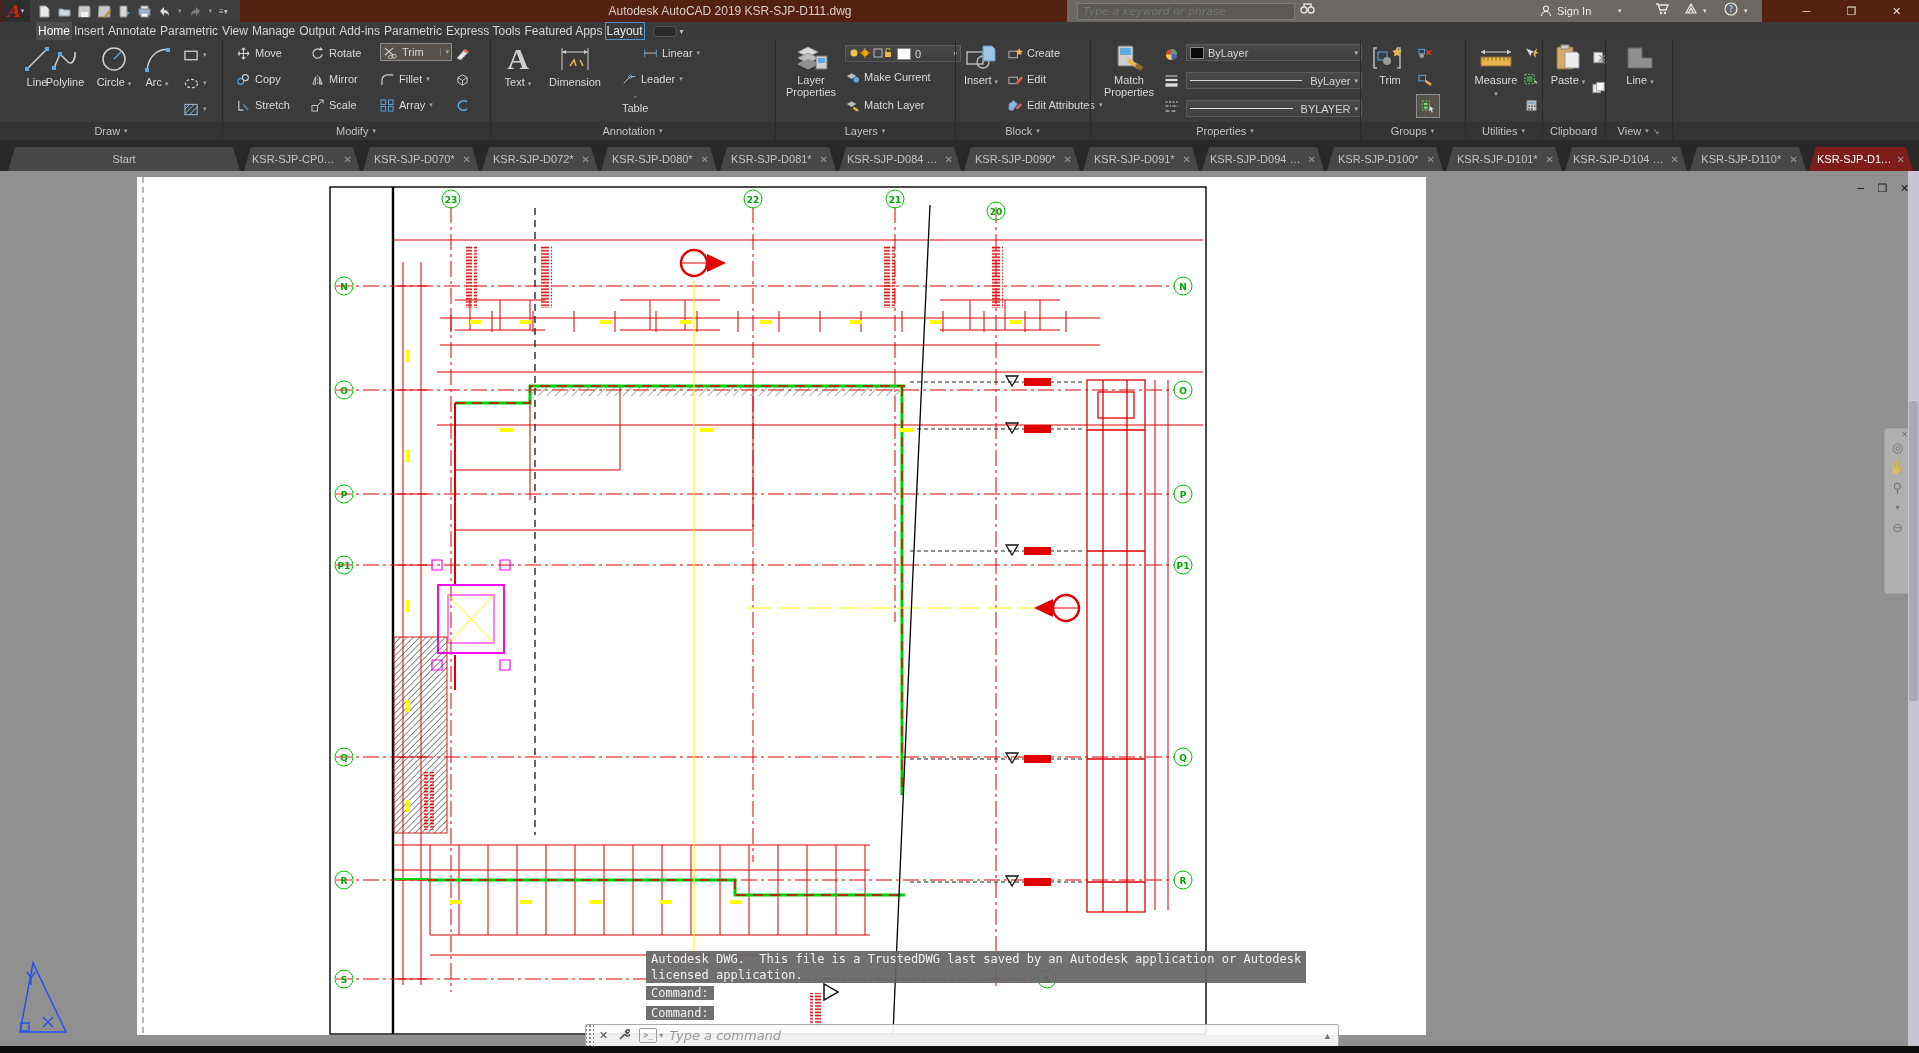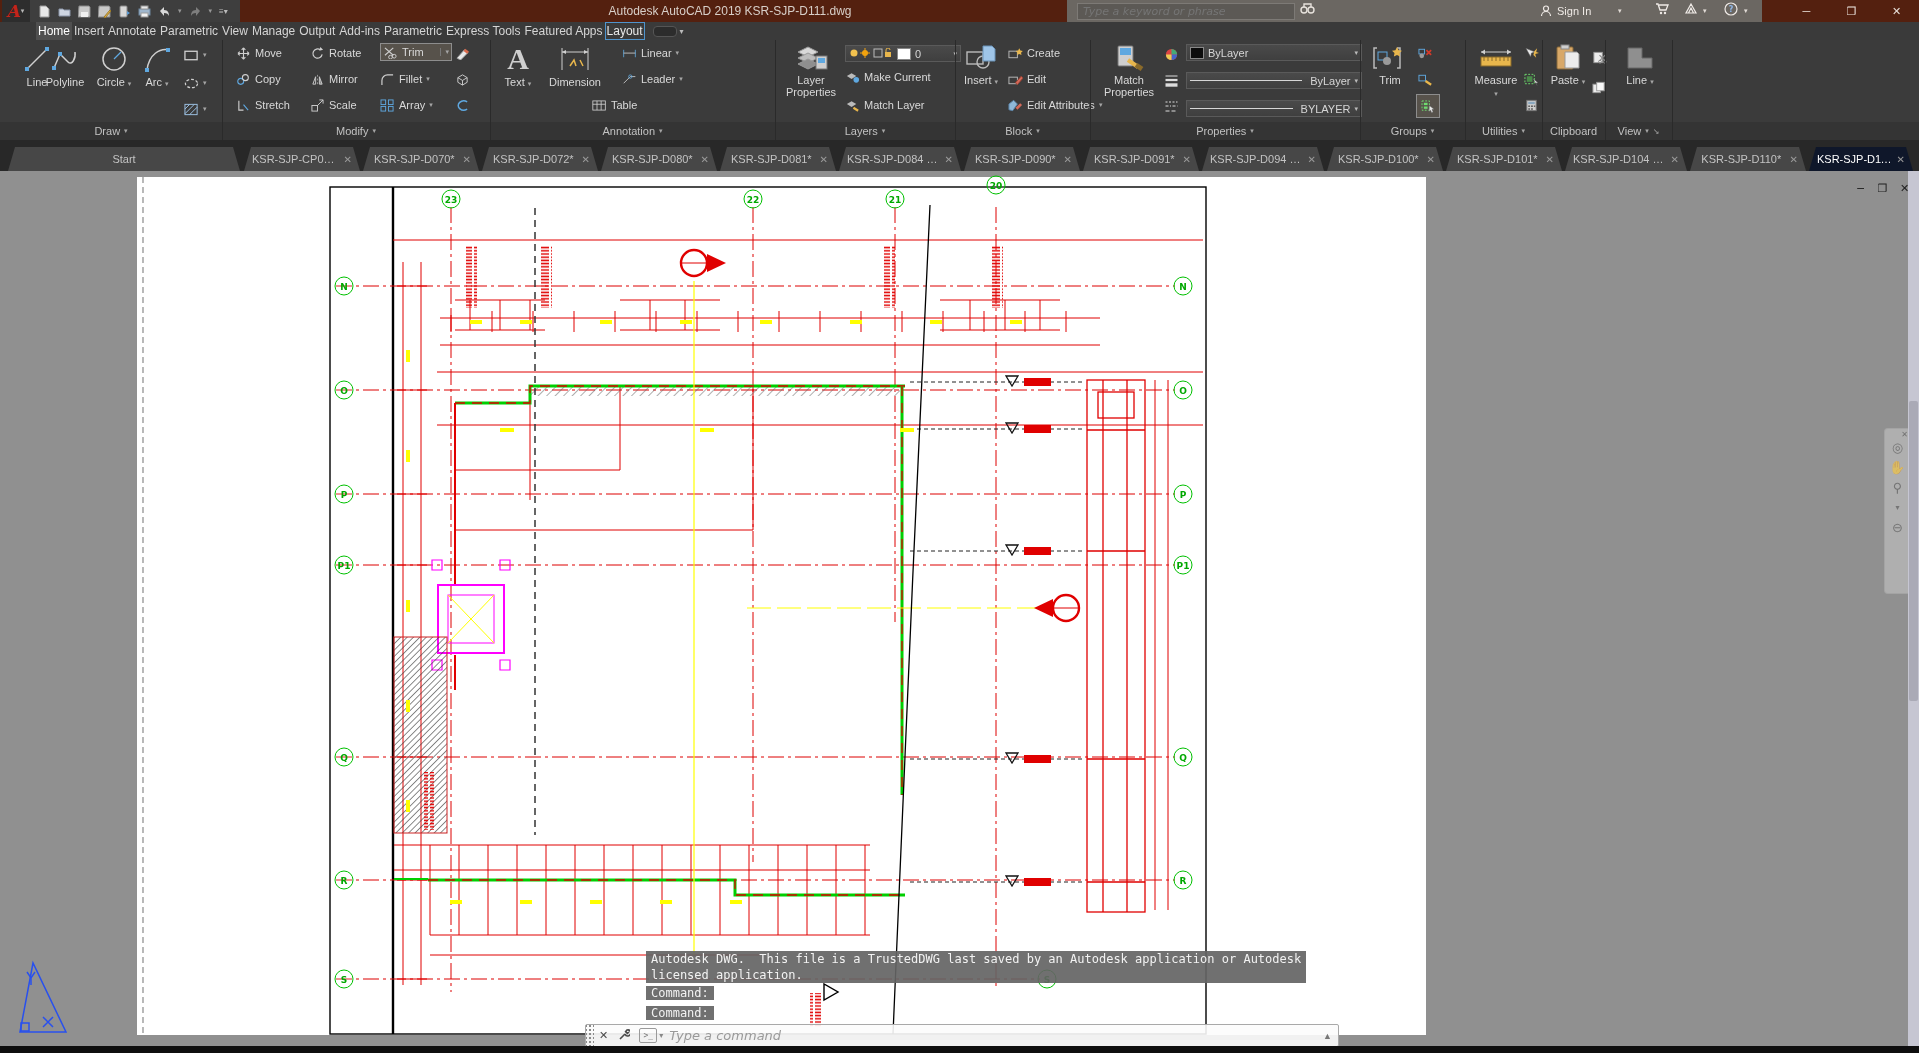--- a/index.html
+++ b/index.html
@@ -83,21 +83,21 @@
   .sw{width:12px;height:10px;background:#0c0c0c;border:1px solid #888;}
   .linesample{flex:1;height:1px;background:#d6d6d6;margin-right:4px;}
   .tinyico{display:inline-flex;width:15px;height:13px;}
   
   #filetabs{position:absolute;left:0;top:140px;width:1919px;height:31px;background:#282828;z-index:30;}
   .ftab{position:absolute;bottom:0;height:24px;background:#474747;color:#c3c3c3;font-size:11px;
         display:flex;align-items:center;padding:0 8px;box-sizing:border-box;
         clip-path:polygon(7px 0,calc(100% - 7px) 0,100% 100%,0 100%);cursor:pointer;white-space:nowrap;}
   .ftab .lab{overflow:hidden;text-overflow:ellipsis;flex:1;text-align:center;}
   .ftab .x{margin-left:5px;color:#9a9a9a;font-size:10px;}
-  .ftab.active{background:#0f172a;color:#fff;}
+  .ftab.active{background:#7f1d1d;color:#fff;}
   #bottomstrip{position:absolute;left:0;bottom:0;width:1919px;height:7px;background:#0e0e0e;z-index:30;}
   svg text{font-family:"DejaVu Sans",sans-serif;}
 </style>
 </head>
 <body>
 <div id="app">
 
 <div id="canvas">
   <svg width="1919" height="1053" viewBox="0 0 1919 1053">
     <defs>
@@ -237,21 +237,21 @@
       </div>
   
     <div class="bubble" style="left: 753px; top: 199px;">
         <span>22</span>
       </div>
   
     <div class="bubble" style="left: 895px; top: 199px;">
         <span>21</span>
       </div>
   
-    <div class="bubble" style="left: 996px; top: 185px; text-align: center;">
+    <div class="bubble" style="left: 996px; top: 211px; text-align: center;">
         <span>20</span>
       </div>
   
   
     <div class="bubble" style="left: 344px; top: 286px;">
         <span>N</span>
       </div>
   
     <div class="bubble" style="left: 344px; top: 390px;">
         <span>O</span>
@@ -660,38 +660,38 @@
   <div class="bigbtn" style="left:542px;top:4px;width:66px;">
     <svg width="34" height="30" viewBox="0 0 34 30">
           <line x1="4" y1="4" x2="4" y2="26" stroke="#cfcfcf"></line>
           <line x1="30" y1="4" x2="30" y2="26" stroke="#cfcfcf"></line>
           <line x1="4" y1="8" x2="30" y2="8" stroke="#cfcfcf"></line>
           <path d="M4,8 l4,-2 v4 z M30,8 l-4,-2 v4 z" fill="#cfcfcf"></path>
           <path d="M12,22 l4,-6 2,6 M22,16 l3,6" stroke="#e8b64c" stroke-width="1.5" fill="none"></path>
         </svg>
     <span>Dimension</span>
       </div>
-  <div class="rowbtn" style="left:622px;top:4px;">
+  <div class="rowbtn" style="left:643px;top:4px;">
     <svg class="tinyico" viewBox="0 0 18 13">
           <line x1="2" y1="2" x2="2" y2="11" stroke="#5fa8e0"></line>
           <line x1="16" y1="2" x2="16" y2="11" stroke="#5fa8e0"></line>
           <line x1="2" y1="6" x2="16" y2="6" stroke="#cfcfcf"></line>
         </svg>
     <span>Linear</span>
         <span class="dd">▾</span>
       </div>
   <div class="rowbtn" style="left:622px;top:30px;">
     <svg class="tinyico" viewBox="0 0 18 13">
           <path d="M2,11 L10,3 h6" fill="none" stroke="#cfcfcf"></path>
           <circle cx="10" cy="3" r="2" fill="none" stroke="#5fa8e0"></circle>
         </svg>
     <span>Leader</span>
         <span class="dd">▾</span>
       </div>
-  <div class="rowbtn" style="left:592px;top:56px;">
+  <div class="rowbtn" style="left:622px;top:56px;flex-direction:column;">
     <svg class="tinyico" viewBox="0 0 18 13">
           <rect x="1" y="1" width="15" height="11" fill="none" stroke="#cfcfcf"></rect>
           <path d="M1,5 h15 M6,1 v11 M11,1 v11" stroke="#cfcfcf"></path>
         </svg>
     <span>Table</span>
       </div>
   <div class="plabel" style="left:490px;width:285px;">
         <span>Annotation</span>
         <span class="dd">▾</span>
       </div>

